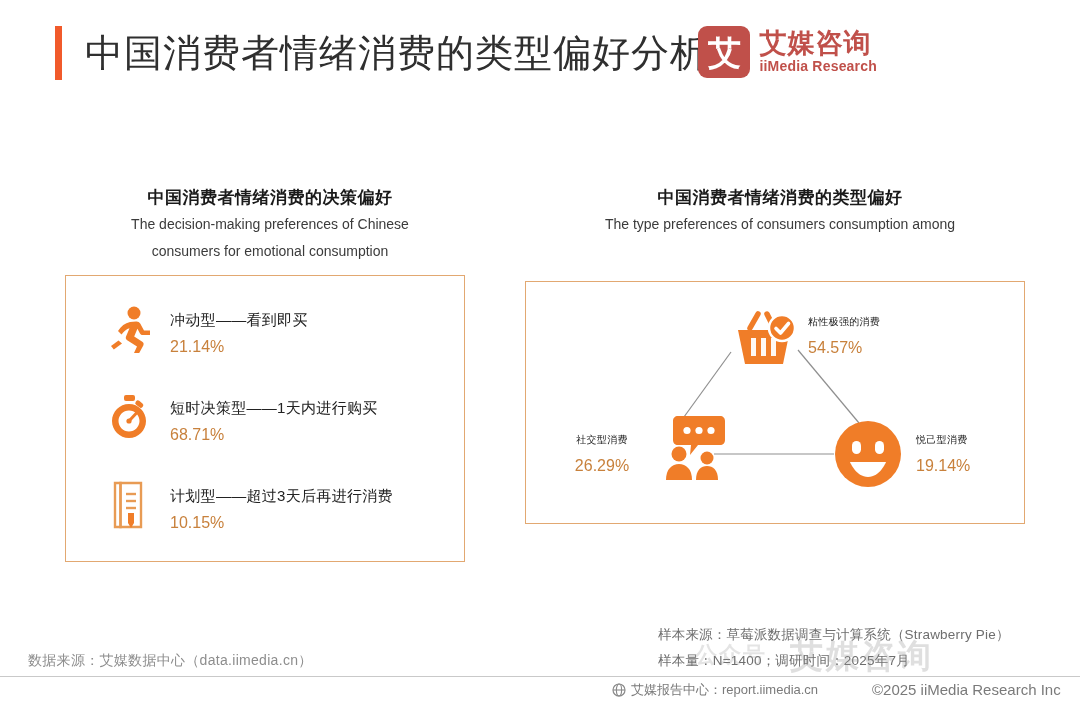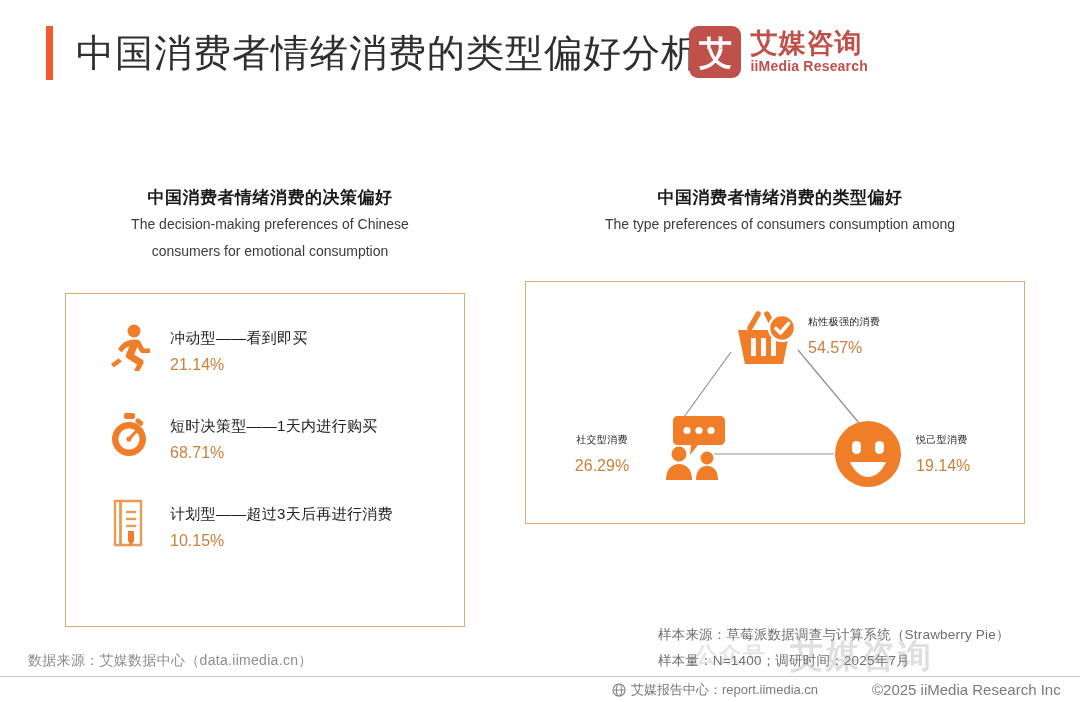--- a/index.html
+++ b/index.html
@@ -7,21 +7,21 @@
   html, body { width:1080px; height:702px; }
   body {
     background:#ffffff;
     font-family:"Liberation Sans","DejaVu Sans",sans-serif;
     color:#333;
     position:relative;
     overflow:hidden;
   }
 
   
-  .header { position:absolute; left:4px; top:0; width:884px; height:110px; }
+  .header { position:absolute; left:13px; top:0; width:884px; height:110px; }
   .accent-bar {
     position:absolute; left:42px; top:26px;
     width:7px; height:54px; background:#F15A2B;
   }
   .page-title {
     position:absolute; left:72px; top:24px;
     font-size:38px; font-weight:400; color:#2f2f2f;
     letter-spacing:1px; line-height:58px; white-space:nowrap;
   }
   .logo-wrap {
@@ -51,21 +51,21 @@
     text-align:center; font-size:14px; font-weight:400;
     color:#3b3b3b; line-height:27px; padding:0 22px;
   }
 
   
   .card {
     border:1.5px solid #E2A871;
     background:#fff;
     position:absolute;
   }
-  .card-left  { left:25px;  top:108px; width:400px; height:334px; }
+  .card-left  { left:25px;  top:90px; width:400px; height:287px; }
   .card-right { left:5px;   top:96px; width:500px; height:243px; }
 
   
   .pref-list { position:absolute; left:0; top:0; width:100%; height:100%; padding:26px 0 0 0; }
   .pref-item {
     display:flex; align-items:flex-start; gap:18px;
     padding:0 24px 0 40px; height:88px;
   }
   .pref-icon { width:46px; height:54px; flex:0 0 46px; display:flex; align-items:center; justify-content:center; }
   .pref-text { padding-top:6px; }

